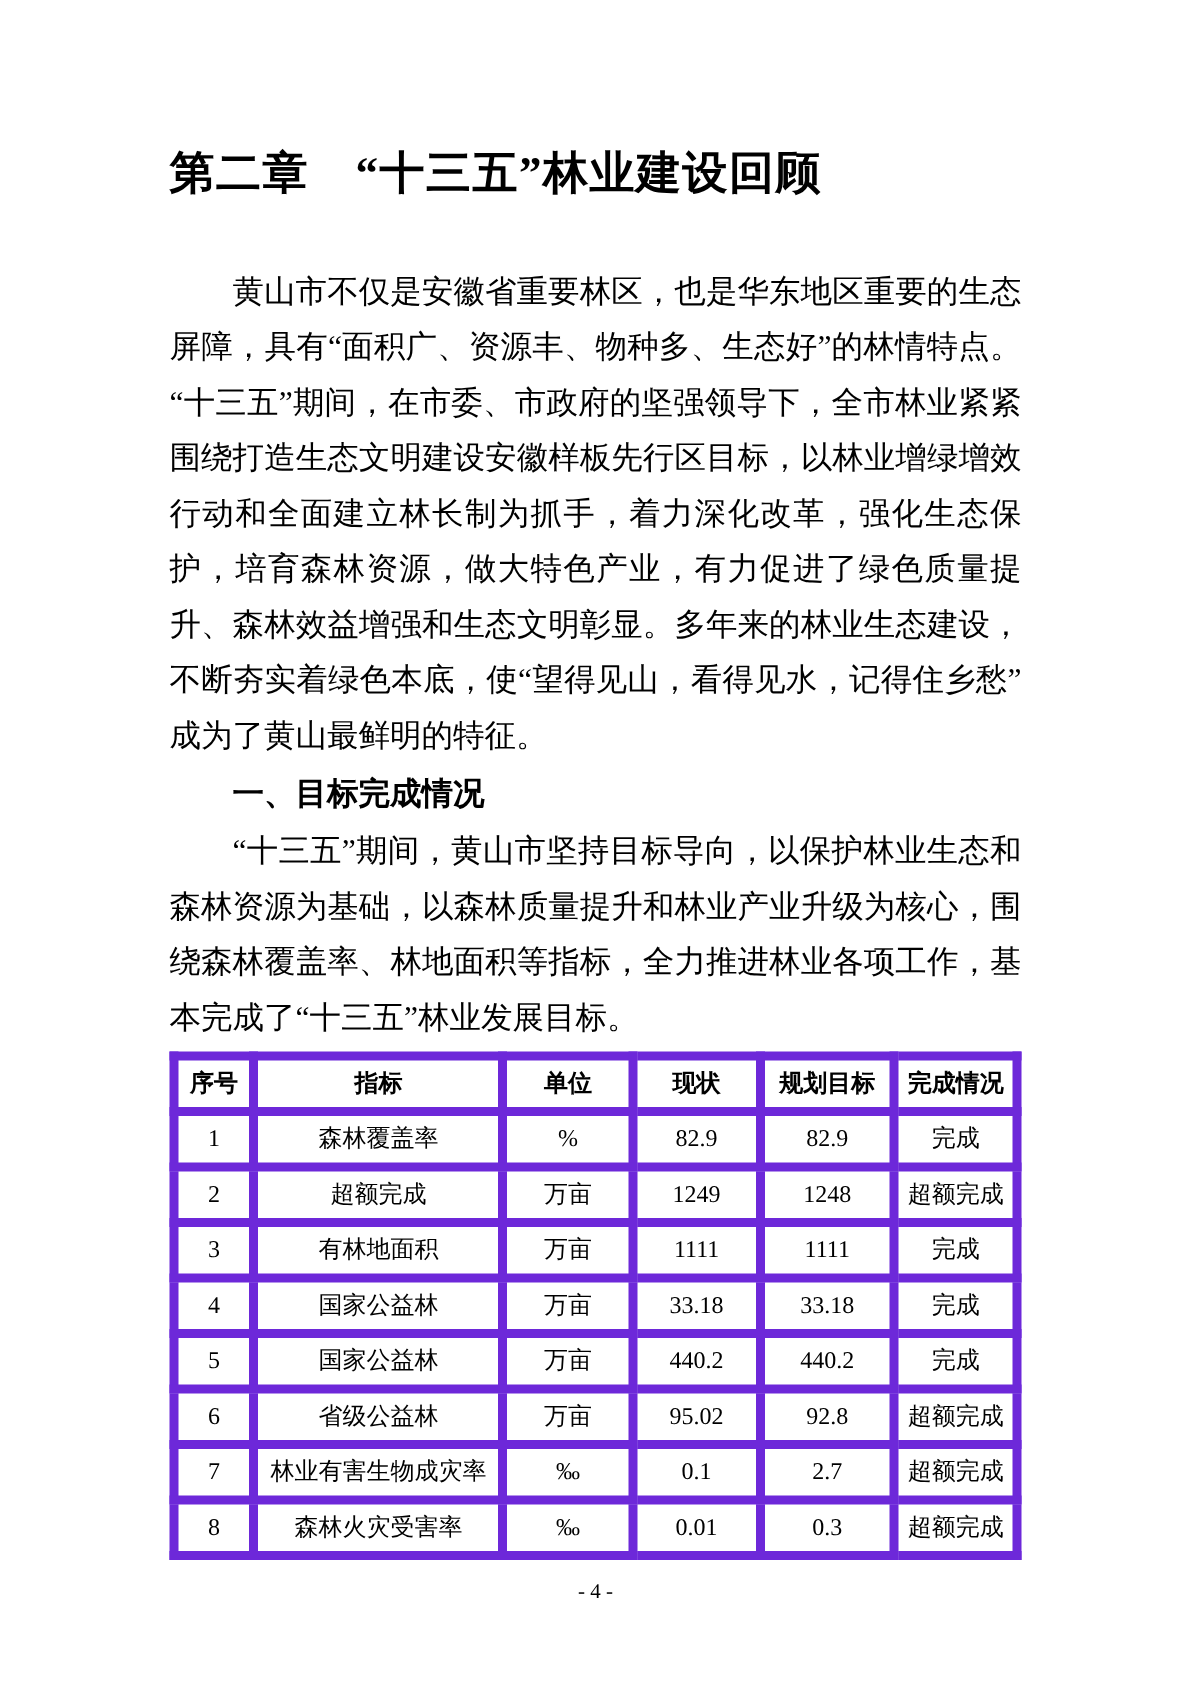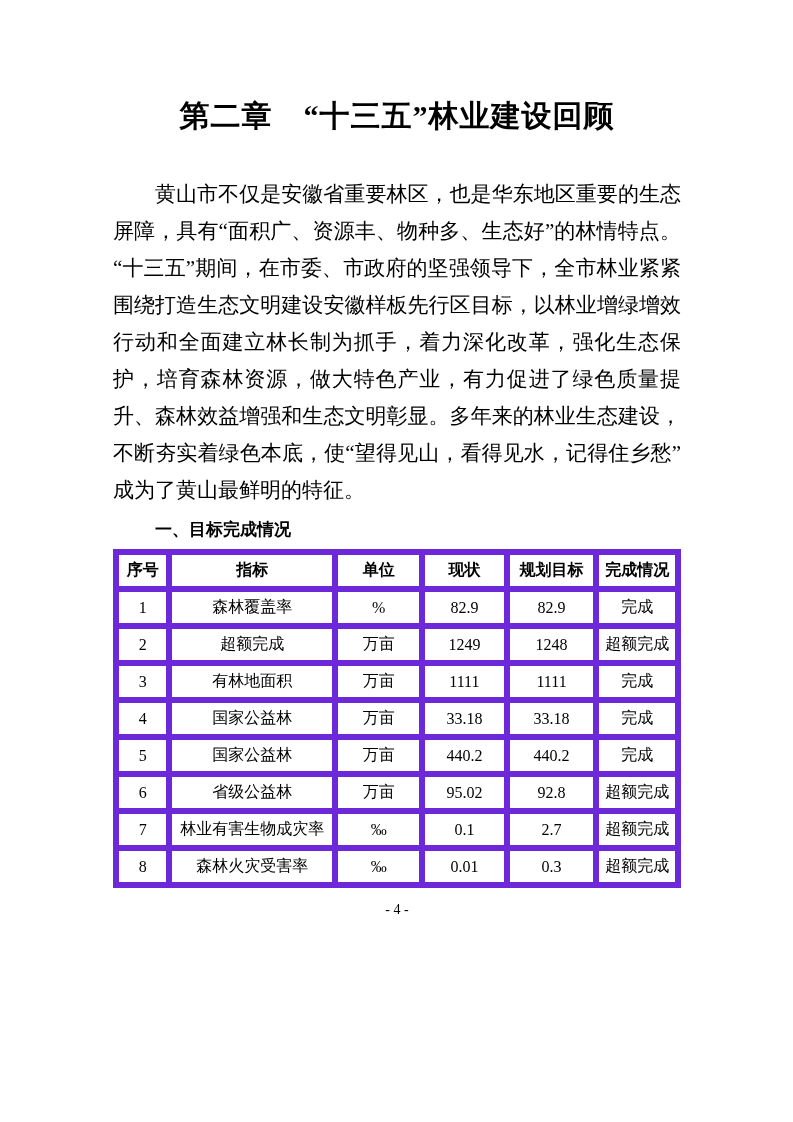--- a/index.html
+++ b/index.html
@@ -16,40 +16,40 @@
     box-sizing: border-box;
     padding: 98px 112px 0 113px;
     color: #000000;
     font-family: "Liberation Serif", "DejaVu Serif", serif;
     overflow: hidden;
   }
   .doc-title {
     margin: 0;
     font-size: 30px;
     font-weight: bold;
-    text-align: center;
+    text-align: left;
     line-height: 36px;
     letter-spacing: 1px;
     white-space: nowrap;
   }
   .body-text {
     margin: 0;
     font-size: 21px;
     line-height: 37px;
     text-align: justify;
     text-justify: inter-ideograph;
     text-indent: 2em;
   }
   .para1 { margin-top: 42px; }
   .para2 { margin-top: 4px; }
   .section-heading {
     margin: 6px 0 0 0;
     padding-left: 42px;
     font-family: "Liberation Sans", "DejaVu Sans", sans-serif;
-    font-size: 17px;
+    font-size: 21px;
     font-weight: bold;
     line-height: 30px;
   }
   .table-caption {
     margin-top: 8px;
     font-size: 16px;
     font-weight: bold;
     text-align: center;
     line-height: 22px;
   }
@@ -83,20 +83,21 @@
 <body>
 
 <div class="page">
 
   <h1 class="doc-title">第二章　“十三五”林业建设回顾</h1>
 
   <p class="body-text para1">黄山市不仅是安徽省重要林区，也是华东地区重要的生态屏障，具有“面积广、资源丰、物种多、生态好”的林情特点。“十三五”期间，在市委、市政府的坚强领导下，全市林业紧紧围绕打造生态文明建设安徽样板先行区目标，以林业增绿增效行动和全面建立林长制为抓手，着力深化改革，强化生态保护，培育森林资源，做大特色产业，有力促进了绿色质量提升、森林效益增强和生态文明彰显。多年来的林业生态建设，不断夯实着绿色本底，使“望得见山，看得见水，记得住乡愁”成为了黄山最鲜明的特征。</p>
 
   <h2 class="section-heading">一、目标完成情况</h2>
 
+  <p class="body-text para2">“十三五”期间，黄山市坚持目标导向，以保护林业生态和森林资源为基础，以森林质量提升和林业产业升级为核心，围绕森林覆盖率、林地面积等指标，全力推进林业各项工作，基本完成了“十三五”林业发展目标。</p>
 
 
   <table class="goals-table">
     <colgroup>
       <col style="width:9.5%">
       <col style="width:29.5%">
       <col style="width:15.5%">
       <col style="width:15%">
       <col style="width:16%">
       <col style="width:14.5%">

